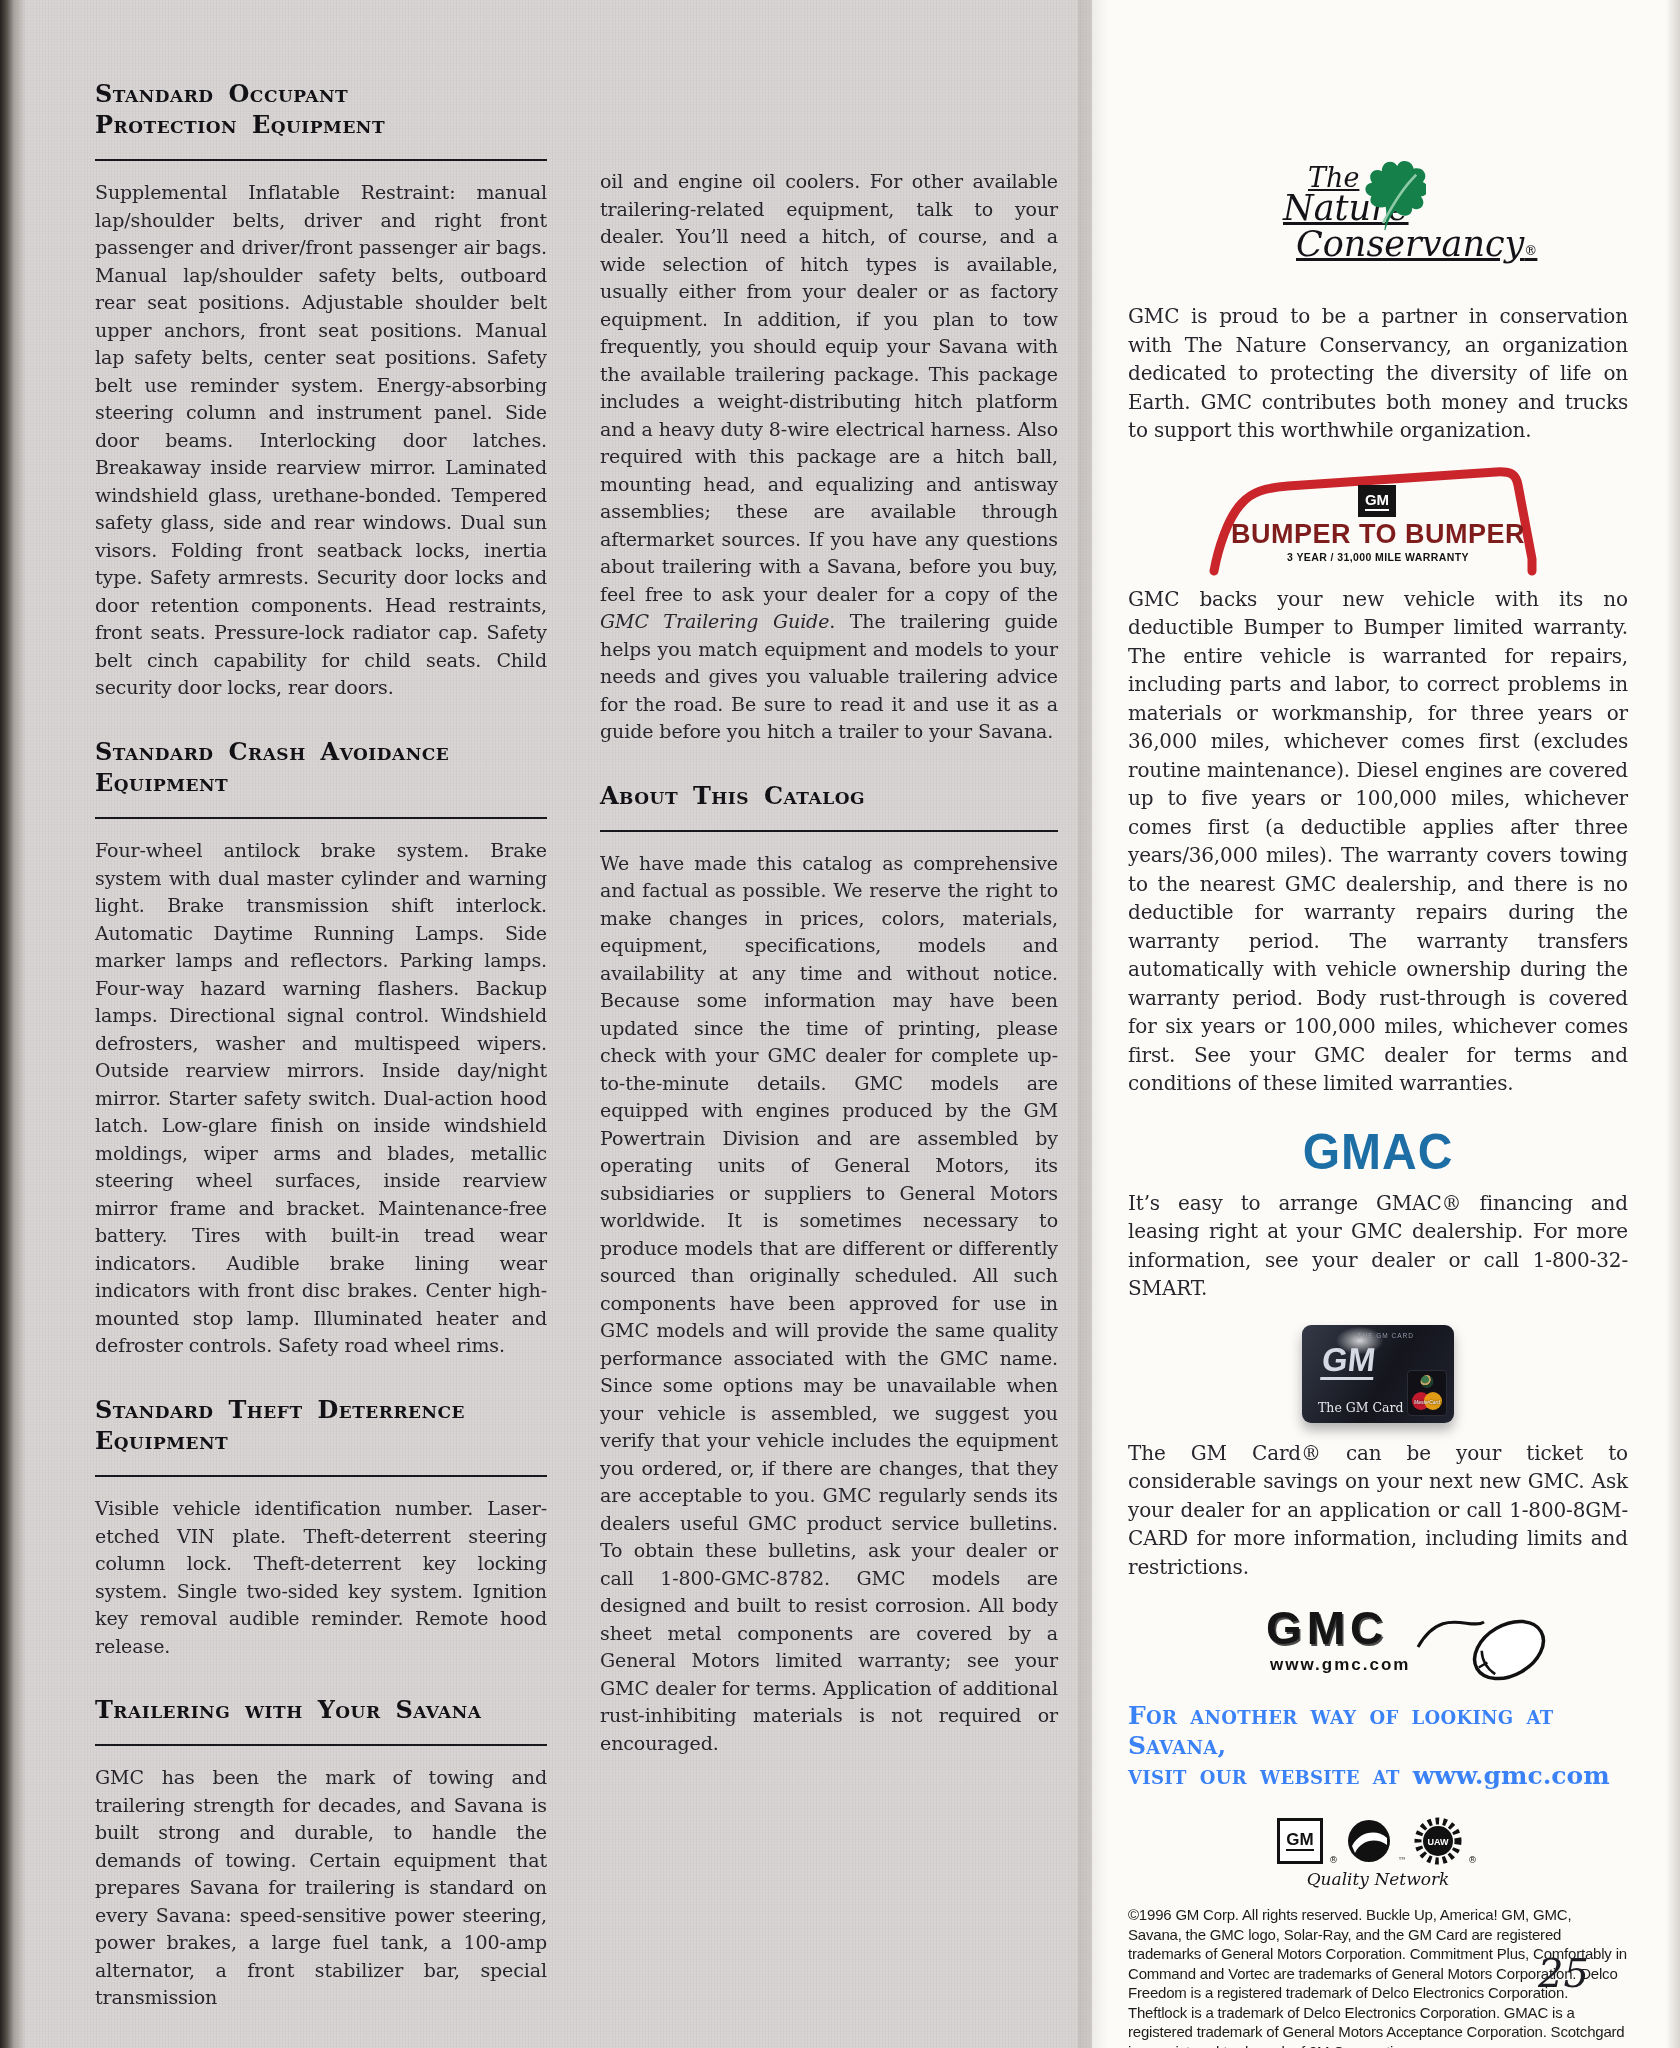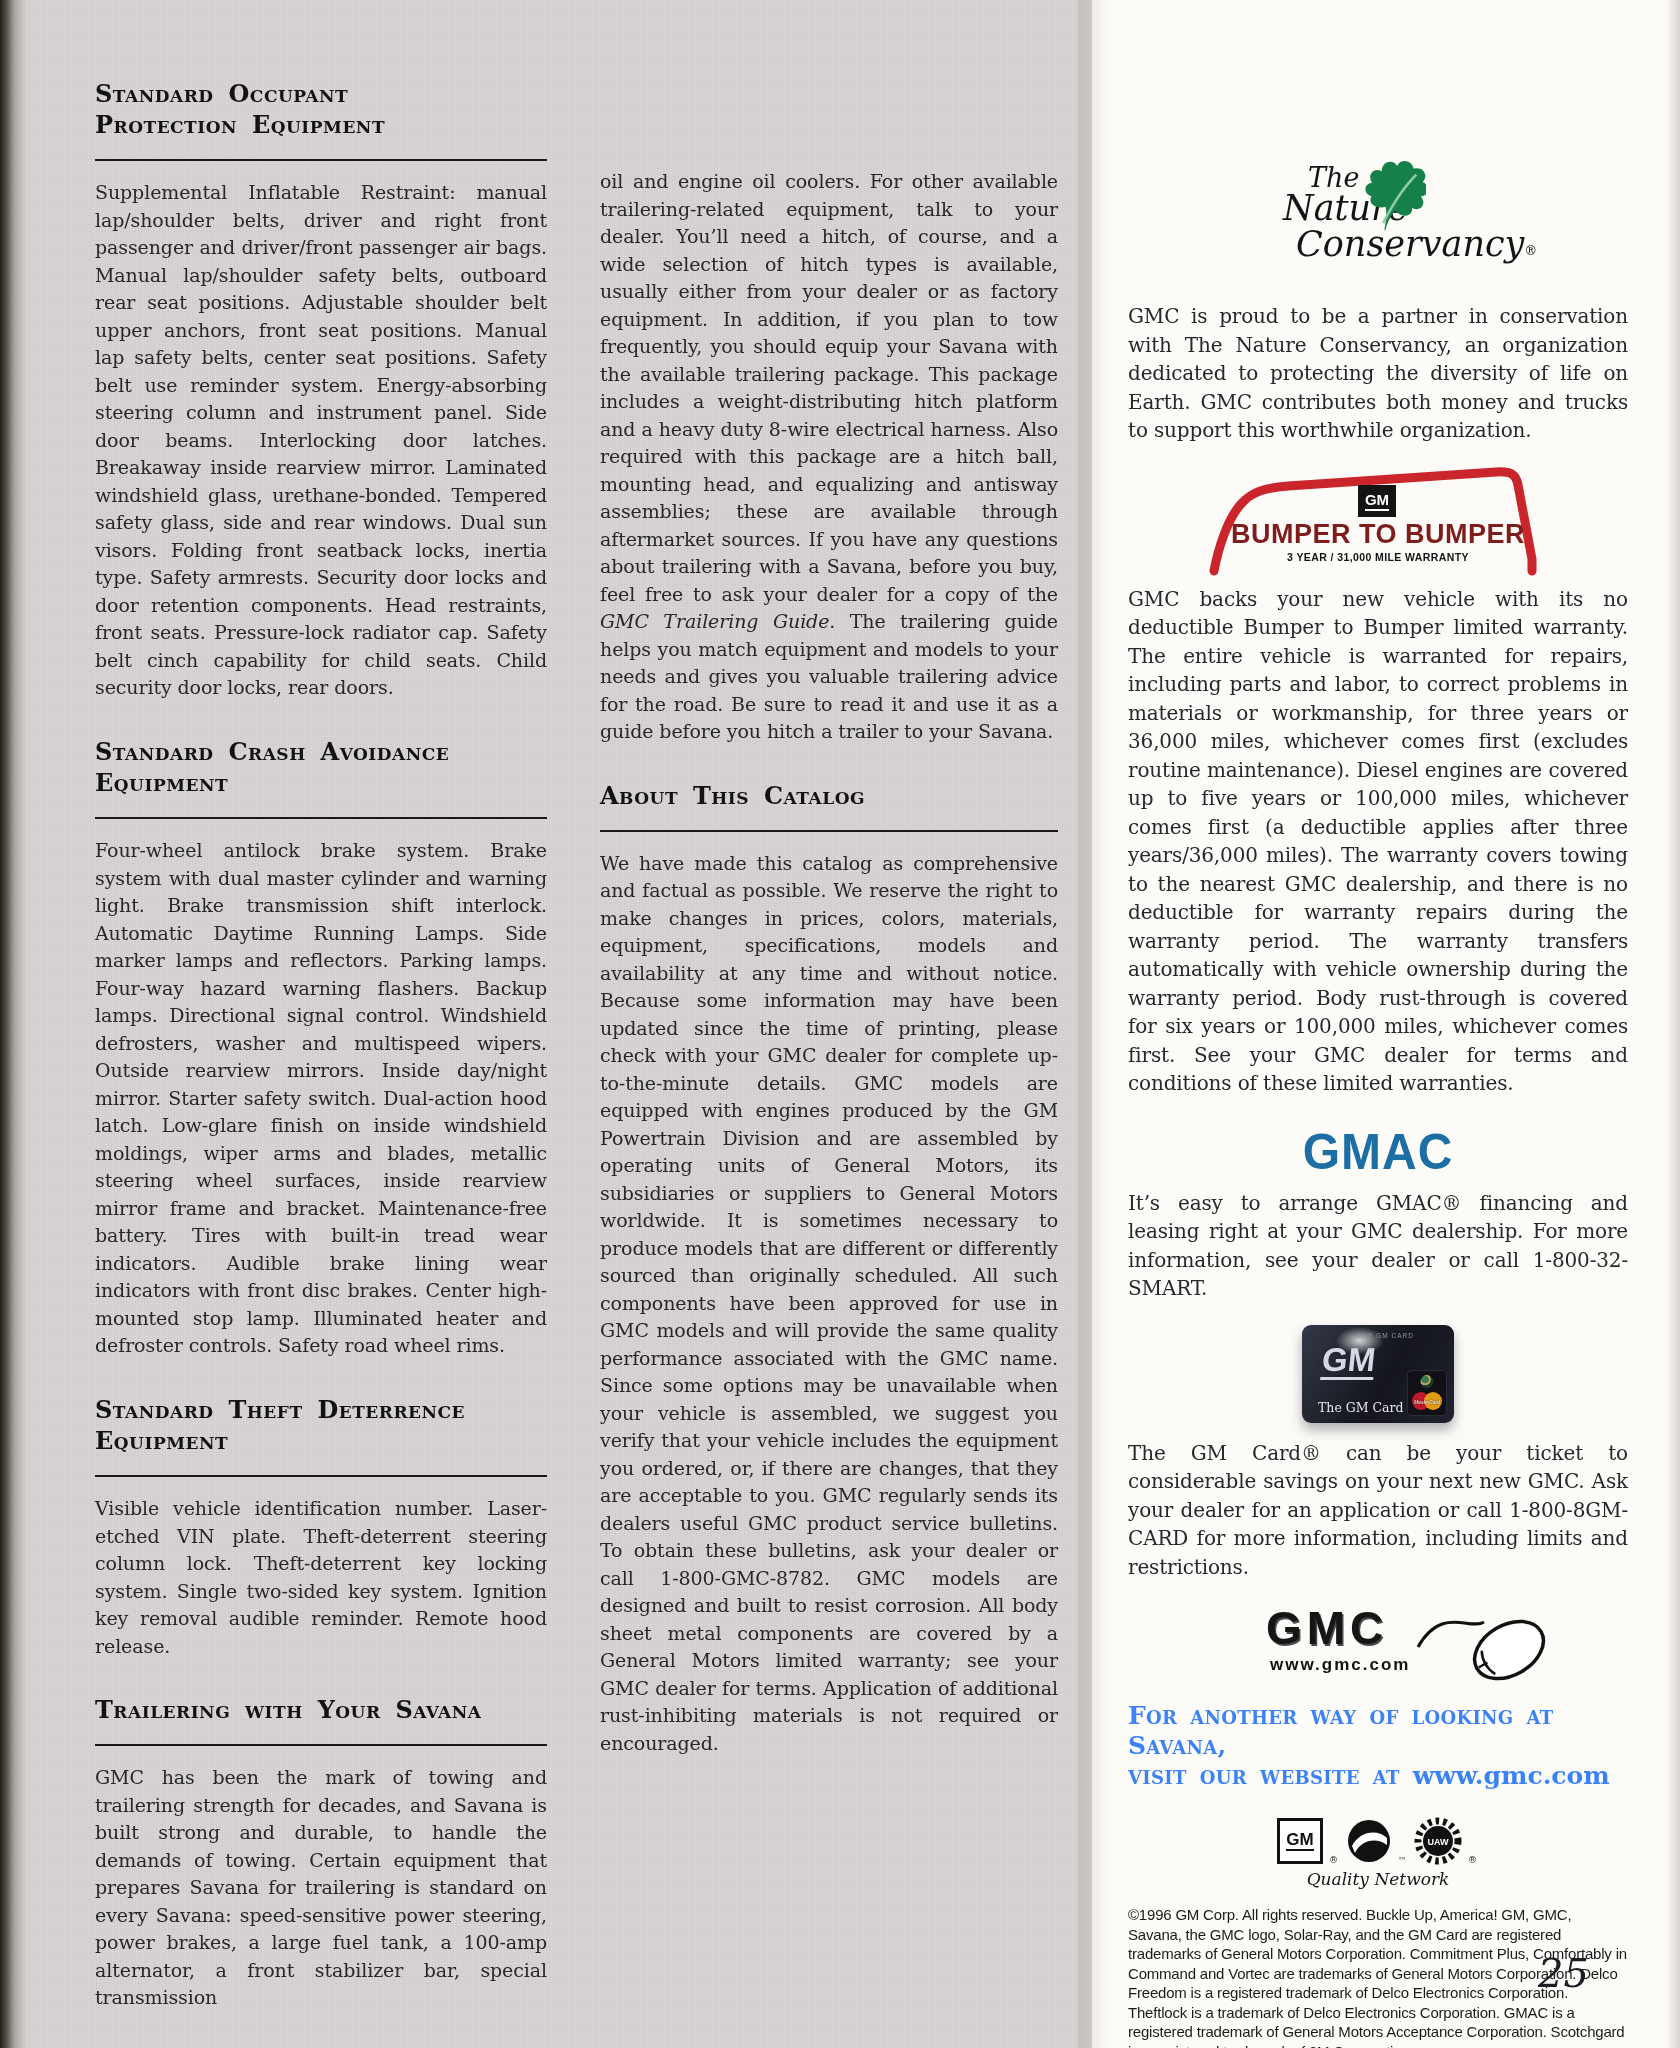--- a/index.html
+++ b/index.html
@@ -24,21 +24,21 @@
   .sec-h{margin:0 0 18px 0;padding-bottom:19px;border-bottom:2.5px solid #18181c;
     font-variant:small-caps;font-weight:700;font-size:24px;line-height:1.3;
     letter-spacing:.5px;word-spacing:6px;color:#121216;}
   .h-line{display:block;}
   .body{margin:0;font-size:19px;line-height:27.5px;text-align:justify;color:#26262c;letter-spacing:-.1px;}
   .ital{font-style:italic;}
 
   
   .rbody{margin:0;font-size:20px;line-height:28.5px;text-align:justify;color:#26262c;letter-spacing:-.15px;}
 
-  .logo-nc{position:relative;height:124px;margin:36px 0 14px 0;color:#141418;font-style:italic;}
+  .logo-nc{position:relative;height:124px;margin:36px 0 14px 0;color:#141418;font-style:italic;text-decoration:underline;}
   .nc-l1{margin-left:180px;font-size:27px;line-height:28px;}
   .nc-l2{margin-left:155px;font-size:35px;line-height:33px;}
   .nc-l3{margin-left:168px;font-size:35px;line-height:38px;}
   .nc-l3 .reg{font-size:13px;font-style:normal;vertical-align:1px;}
   .leaf{position:absolute;left:232px;top:-8px;}
 
   .logo-b2b{position:relative;width:360px;height:118px;margin:14px auto 8px auto;}
   .b2b-svg{position:absolute;left:0;top:0;}
   .b2b-gm{position:absolute;left:160px;top:26px;width:38px;height:32px;background:#141414;color:#fff;
     font-family:"Liberation Sans",sans-serif;font-weight:700;font-size:15px;text-align:center;line-height:30px;}

